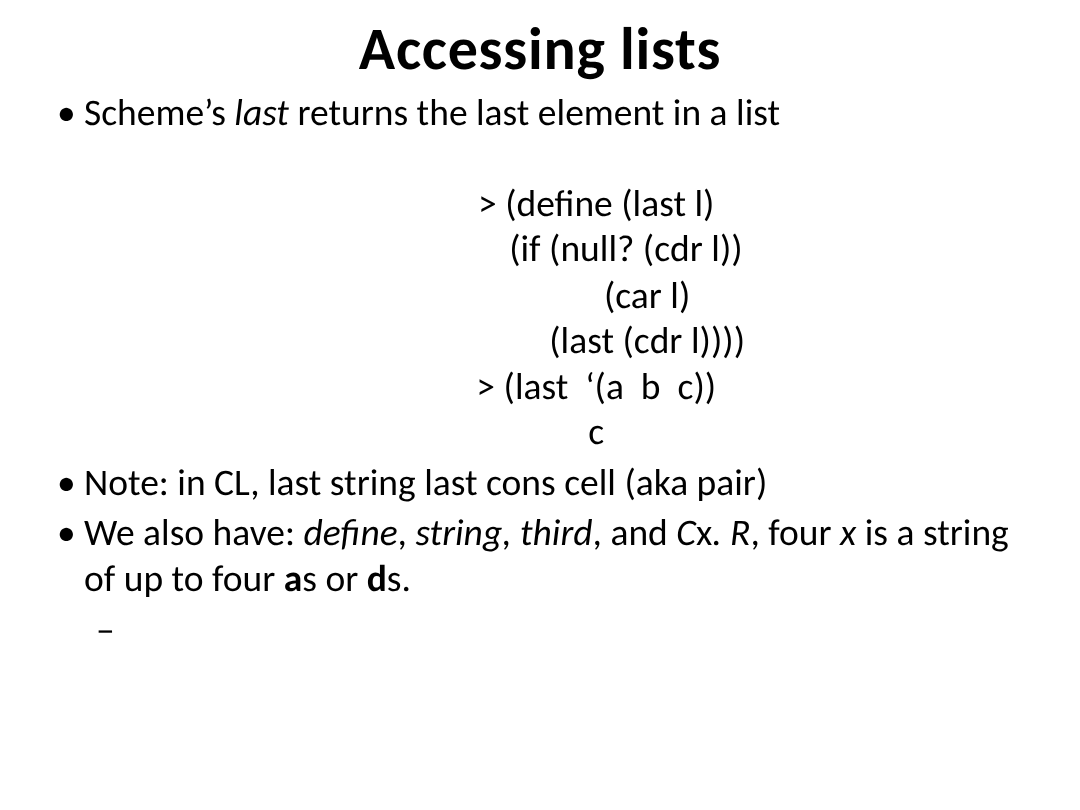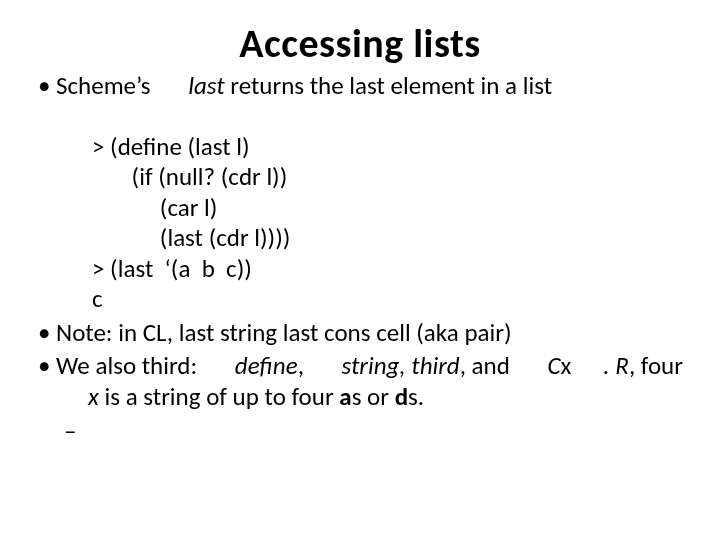--- a/index.html
+++ b/index.html
@@ -9,21 +9,21 @@
     height: 540px;
     background: #ffffff;
     font-family: Calibri, "Segoe UI", Arial, sans-serif;
     color: #000;
     overflow: hidden;
   }
   .slide {
     box-sizing: border-box;
     width: 720px;
     height: 392px;
-    padding: 19px 36px 12px 36px;
+    padding: 8px 36px 12px 36px;
   }
   .title {
     font-size: 40px;
     font-weight: 700;
     text-align: center;
     margin: 0 0 2px 0;
     letter-spacing: 0.5px;
   }
   .body {
     font-size: 25px;
@@ -36,36 +36,37 @@
   .bullet .dot {
     flex: 0 0 auto;
     width: 18px;
     text-align: left;
     padding-left: 2px;
   }
   .bullet .text {
     flex: 1 1 auto;
   }
   .code-block {
-    margin-left: 56px;
+    margin-left: 75px;
     font-size: 25px;
     line-height: 1.22;
     white-space: pre;
+    text-align: center;
   }
   .sub-bullet {
     display: flex;
     margin-left: 28px;
     margin-top: 2px;
   }
   .sub-bullet .dash {
     flex: 0 0 auto;
     width: 20px;
     text-align: left;
   }
-  .italic { font-style: italic; margin-left: 32px; }
+  .italic { font-style: italic; }
   .bold { font-weight: 700; }
 </style>
 </head>
 <body>
 
 <div class="slide">
 
   <h1 class="title">Accessing lists</h1>
 
   <div class="body">
@@ -86,21 +87,21 @@
 <span>c</span></div>
 
     <div class="bullet">
       <span class="dot">•</span>
       <span class="text">Note: in CL, last string last cons cell (aka pair)</span>
     </div>
 
     <div class="bullet">
       <span class="dot">•</span>
       <span class="text">
-        <span>We also third: </span><span class="italic">define</span><span>, </span><span class="italic">string, third</span><span>, and </span><span class="italic">C</span><span>x</span><span class="italic">. R</span><span>, four </span><span class="italic">x</span><span> is a string of up to four </span><span class="bold">a</span><span>s or </span><span class="bold">d</span><span>s.</span>
+        <span>We also have: </span><span class="italic">define</span><span>, </span><span class="italic">string, third</span><span>, and </span><span class="italic">C</span><span>x</span><span class="italic">. R</span><span>, four </span><span class="italic">x</span><span> is a string of up to four </span><span class="bold">a</span><span>s or </span><span class="bold">d</span><span>s.</span>
       </span>
     </div>
 
     <div class="sub-bullet">
       <span class="dash">–</span>
     </div>
 
   </div>
 </div>
 

